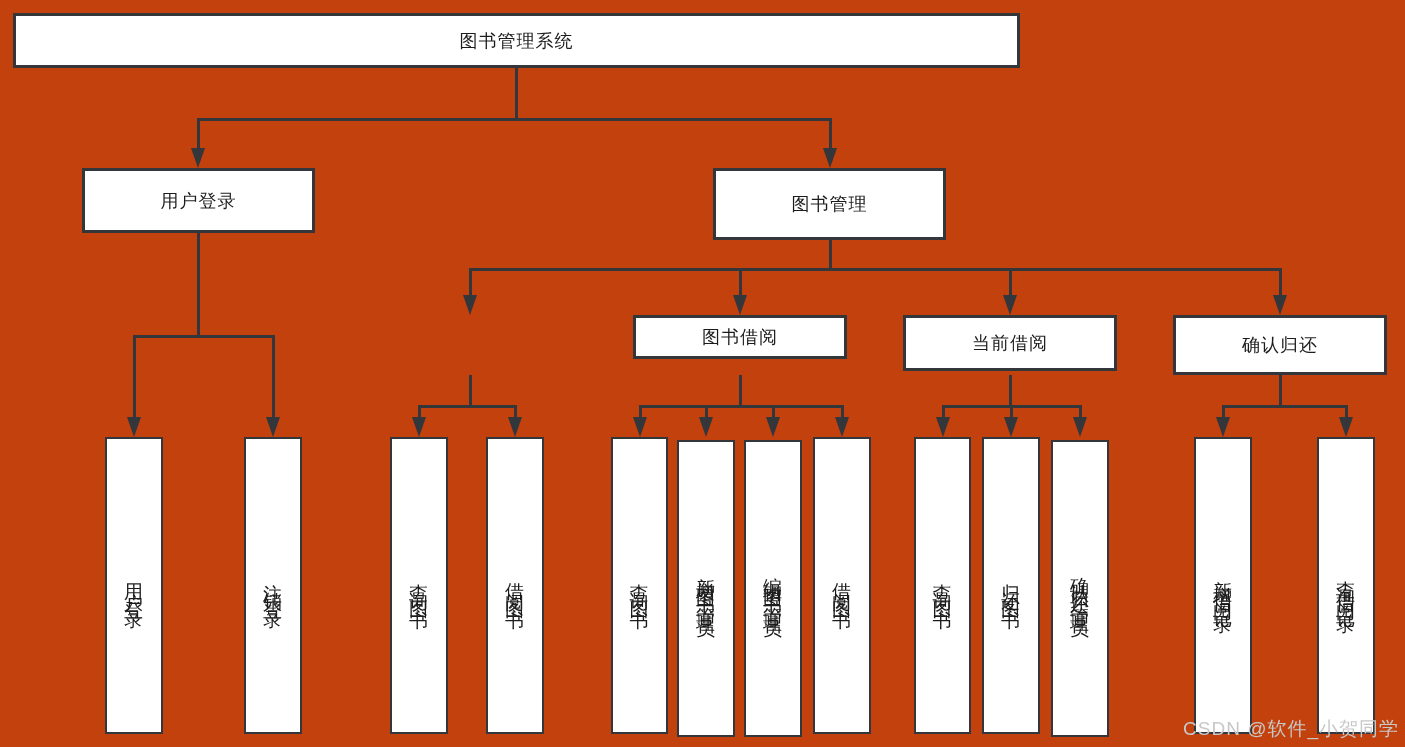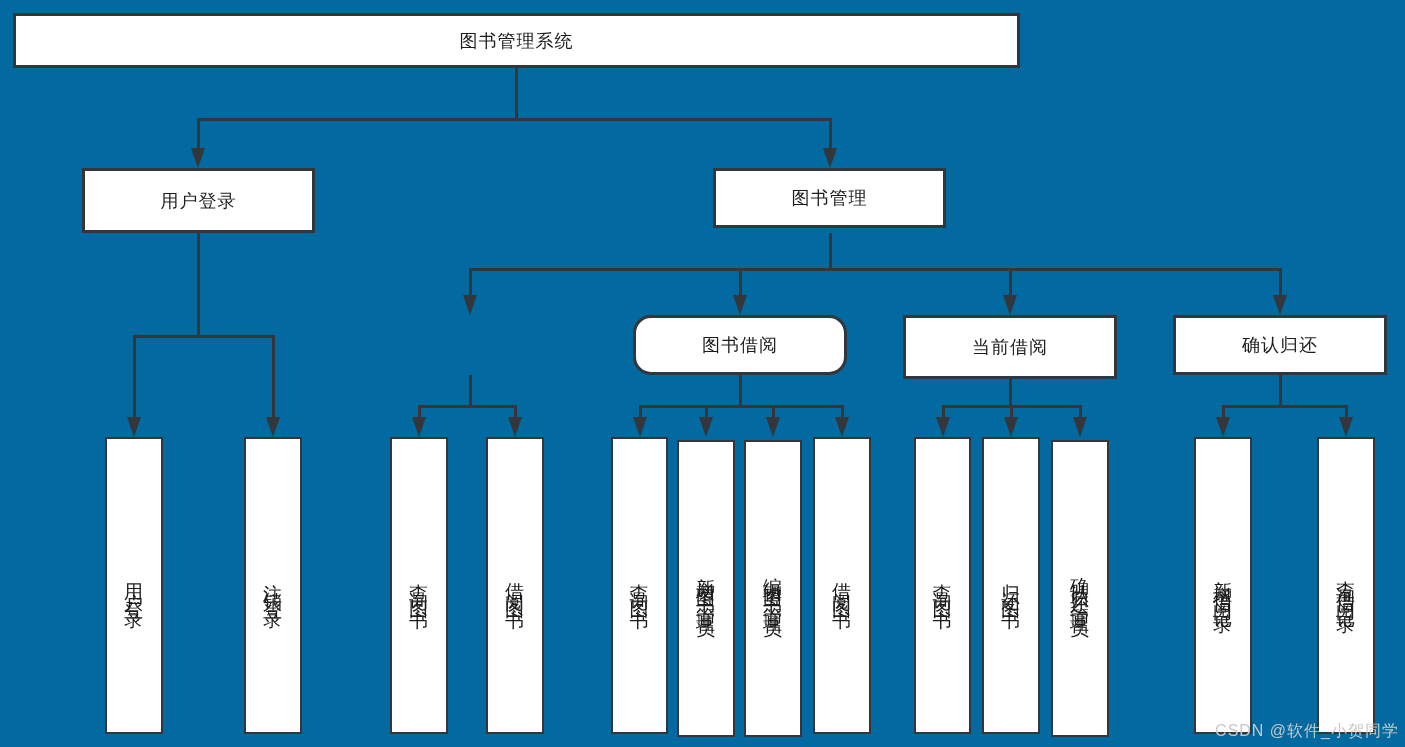--- a/index.html
+++ b/index.html
@@ -5,21 +5,21 @@
   html, body {
     margin: 0;
     padding: 0;
     background: #ffffff;
     font-family: "Liberation Sans", sans-serif;
   }
   .canvas {
     position: relative;
     width: 1405px;
     height: 747px;
-    background: #0369a1;
+    background: #c2410c;
     overflow: hidden;
     color: #1c1c1c;
   }
   .box {
     position: absolute;
     box-sizing: border-box;
     background: #ffffff;
     border: 3px solid #33363a;
     display: flex;
     align-items: center;
@@ -51,47 +51,47 @@
     height: 0;
     border-left: 7px solid transparent;
     border-right: 7px solid transparent;
     border-top: 20px solid #33363a;
     z-index: 1;
   }
   .watermark {
     position: absolute;
     right: 6px;
     bottom: 5px;
-    font-size: 16px;
+    font-size: 19px;
     color: #c8c8c8;
     letter-spacing: 1px;
     z-index: 3;
     pointer-events: none;
   }
 </style>
 </head>
 <body>
 
 <div class="canvas">
 
   <div class="box" style="left:13px; top:13px; width:1007px; height:55px;">
     <span>图书管理系统</span>
   </div>
 
   <div class="box" style="left:82px; top:168px; width:233px; height:65px;">
     <span>用户登录</span>
   </div>
-  <div class="box" style="left:713px; top:168px; width:233px; height:60px;">
+  <div class="box" style="left:713px; top:168px; width:233px; height:72px;">
     <span>图书管理</span>
   </div>
 
-  <div class="box" style="left:633px; top:315px; width:214px; height:60px;border-radius:18px;">
+  <div class="box" style="left:633px; top:315px; width:214px; height:44px;">
     <span>图书借阅</span>
   </div>
-  <div class="box" style="left:903px; top:315px; width:214px; height:64px;">
+  <div class="box" style="left:903px; top:315px; width:214px; height:56px;">
     <span>当前借阅</span>
   </div>
   <div class="box" style="left:1173px; top:315px; width:214px; height:60px;">
     <span>确认归还</span>
   </div>
 
   <div class="box leaf" style="left:105px; top:437px; width:58px; height:297px;">
     <span class="vtext">用户登录</span>
   </div>
   <div class="box leaf" style="left:244px; top:437px; width:58px; height:297px;">

